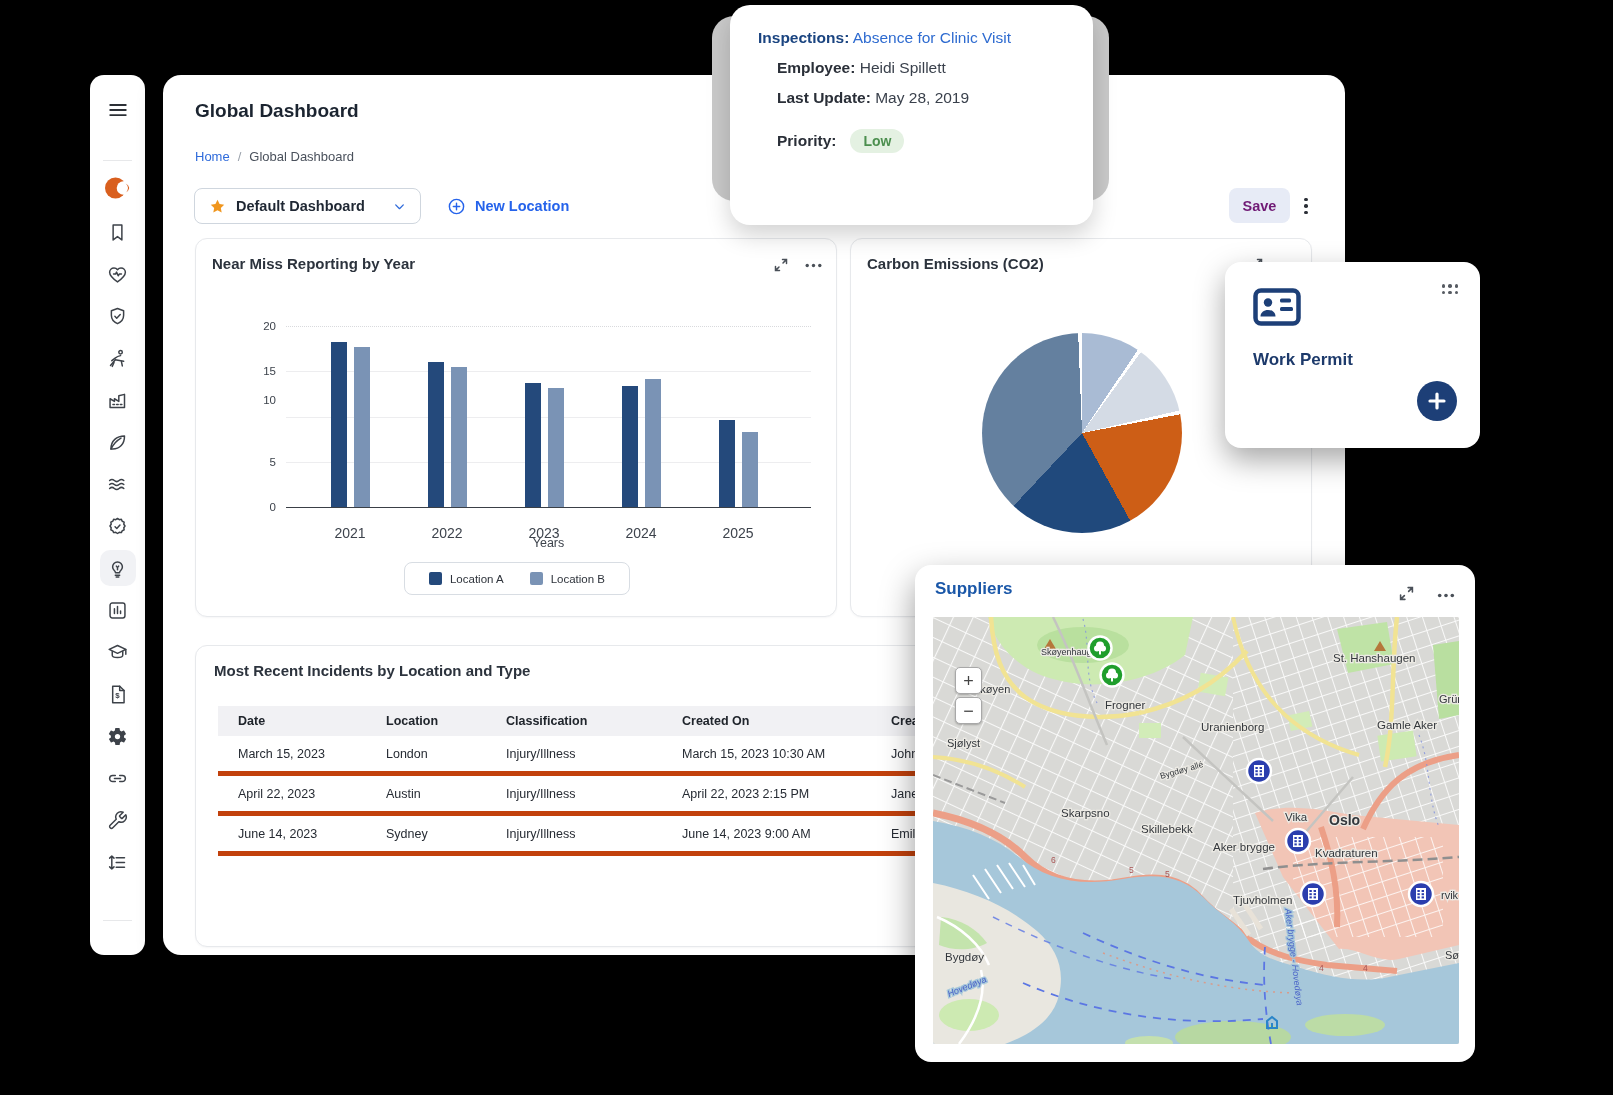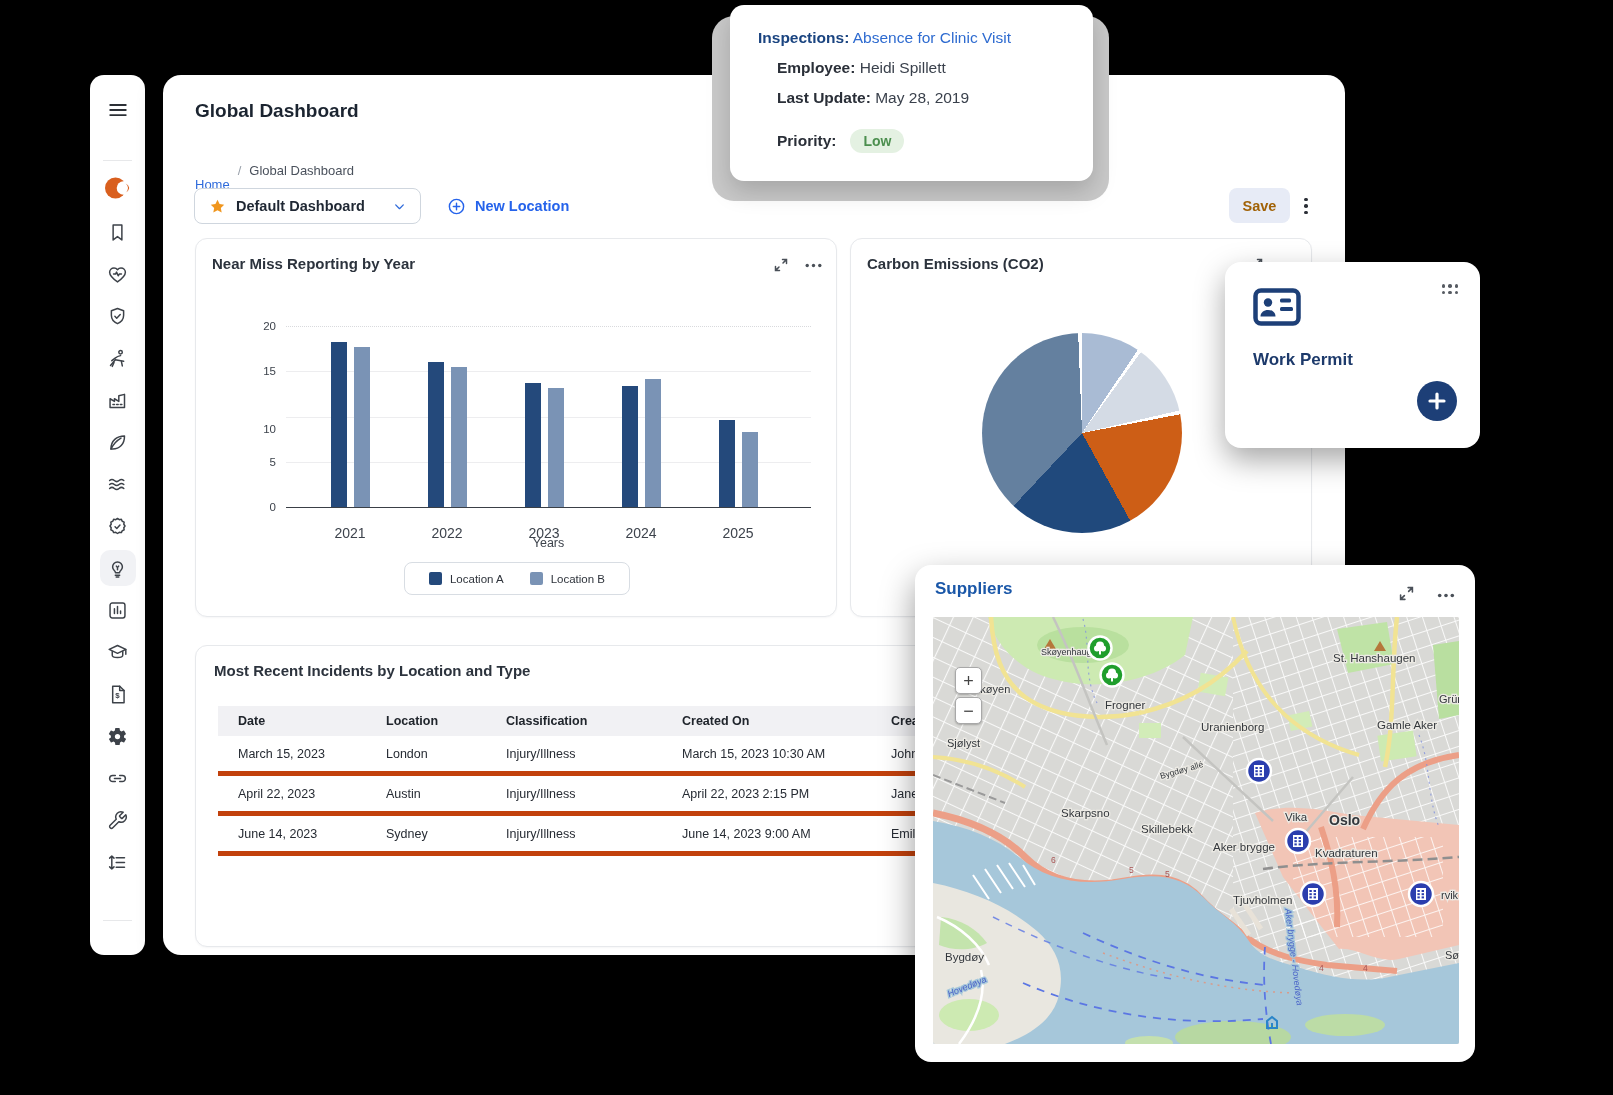--- a/index.html
+++ b/index.html
@@ -15,29 +15,29 @@
   .sb-logo{position:absolute;left:50%;top:98px;transform:translateX(-50%);cursor:pointer;}
   #sidebar-nav{position:absolute;left:0;top:136px;width:55px;}
   .sb-item{width:55px;height:42px;display:flex;align-items:center;justify-content:center;cursor:pointer;}
   .sb-item .pad{width:36px;height:36px;border-radius:10px;display:flex;align-items:center;justify-content:center;}
   .sb-item.selected .pad{background:#f1f2f5;}
   .sb-item svg{stroke:#3d4249;fill:none;stroke-width:1.7;stroke-linecap:round;stroke-linejoin:round;}
   
   .main-window{left:163px;top:75px;width:1182px;height:880px;border-radius:18px;box-shadow:0 6px 24px rgba(0,0,0,.45);}
   .page-title{position:absolute;left:32px;top:25px;font-size:19px;font-weight:bold;color:#1b2430;}
   .breadcrumb{position:absolute;left:32px;top:74px;font-size:13px;display:flex;gap:8px;align-items:center;}
-  .bc-home{color:#2f6bdb;cursor:pointer;margin-top:28px;}
+  .bc-home{color:#2f6bdb;cursor:pointer;}
   .bc-sep{color:#9aa1ab;} .bc-cur{color:#4a515c;}
   .selector{position:absolute;left:31px;top:113px;width:227px;height:36px;border:1px solid #cfd6de;border-radius:8px;
             display:flex;align-items:center;gap:10px;padding:0 14px;box-sizing:border-box;cursor:pointer;background:#fff;}
   .selector .lbl{font-size:14.5px;font-weight:bold;color:#1f2733;flex:1;}
   .new-dash{position:absolute;left:274px;top:113px;height:36px;display:flex;align-items:center;gap:9px;
             color:#2563eb;font-size:14.5px;font-weight:bold;cursor:pointer;padding:0 10px;}
   .save-btn{position:absolute;right:55px;top:113px;width:61px;height:35px;background:#e7ebf6;border:none;border-radius:8px;
-            color:#a16207;font-size:14.5px;font-weight:600;font-family:inherit;cursor:pointer;}
+            color:#701a75;font-size:14.5px;font-weight:600;font-family:inherit;cursor:pointer;}
   .kebab{position:absolute;right:30px;top:121px;width:18px;height:20px;display:flex;flex-direction:column;align-items:center;
          justify-content:center;gap:3px;cursor:pointer;}
   .kebab i{width:3.5px;height:3.5px;border-radius:50%;background:#2b2f36;}
   
   .panel{position:absolute;background:#fff;border:1px solid #e7e9ec;border-radius:12px;box-shadow:0 1px 2px rgba(20,30,50,.04);}
   .panel .p-title{position:absolute;left:16px;top:16px;font-size:15px;font-weight:bold;color:#2c333d;}
   .icon-btn{position:absolute;top:18px;width:18px;height:16px;display:flex;align-items:center;justify-content:center;cursor:pointer;}
   .bar-card{left:32px;top:163px;width:640px;height:377px;}
   .pie-card{left:687px;top:163px;width:460px;height:377px;}
   .table-card{left:32px;top:570px;width:1115px;height:300px;}
@@ -54,21 +54,21 @@
   .leg-item{display:flex;align-items:center;gap:8px;font-size:11.5px;color:#2e333b;}
   .leg-sw{width:13px;height:13px;border-radius:2px;}
   
   #pie{position:absolute;left:131px;top:94px;width:200px;height:200px;border-radius:50%;}
   
   .table-card table{position:absolute;left:22px;top:60px;width:1071px;border-collapse:collapse;font-size:12.5px;color:#262b33;}
   .table-card thead th{background:#f1f1f4;font-weight:bold;color:#20252c;text-align:left;height:30px;padding:0 0 0 20px;}
   .table-card tbody td{height:35px;padding:0 0 0 20px;border-bottom:5px solid #c2410c;}
   
   .popup-back{position:absolute;left:712px;top:16px;width:397px;height:185px;background:#c9c9c9;border-radius:22px;}
-  .popup{position:absolute;left:730px;top:5px;width:363px;height:176px;background:#fff;border-radius:14px;
+  .popup{position:absolute;left:730px;top:5px;width:363px;height:220px;background:#fff;border-radius:20px;
          box-shadow:0 10px 24px rgba(0,0,0,.18);padding:24px 0 0 28px;box-sizing:border-box;}
   .popup .row{font-size:15.5px;margin-bottom:12px;color:#3a414c;}
   .popup .k{font-weight:bold;color:#2a2f38;margin-left:19px;}
   .popup .title-k{font-weight:bold;color:#1a4480;}
   .popup .title-v{color:#2e6bd0;}
   .prio-row{margin-top:22px;display:flex;align-items:center;gap:14px;font-size:15.5px;}
   .badge{border-radius:14px;padding:4px 13px;font-size:14px;font-weight:600;}
   
   .wp-card{left:1225px;top:262px;width:255px;height:186px;border-radius:16px;box-shadow:0 12px 30px rgba(0,0,0,.35);}
   .wp-dots{position:absolute;right:22px;top:22px;display:grid;grid-template-columns:repeat(3,1fr);gap:3px;cursor:grab;}
@@ -289,21 +289,21 @@
           <circle cx="2.2" cy="2.5" r="1.7" fill="#4a5058"></circle>
           <circle cx="8.5" cy="2.5" r="1.7" fill="#4a5058"></circle>
           <circle cx="14.8" cy="2.5" r="1.7" fill="#4a5058"></circle>
         </svg>
     </div>
     <div id="bar-plot">
         <div class="ylab" style="top: 181px;">0</div>
         <div class="gridline" style="top: 135.75px;"></div>
         <div class="ylab" style="top: 135.75px;">5</div>
         <div class="gridline" style="top: 90.5px;"></div>
-        <div class="ylab" style="top: 103px;">10</div>
+        <div class="ylab" style="top: 74px;">10</div>
         <div class="gridline" style="top: 45.25px;"></div>
         <div class="ylab" style="top: 45.25px;">15</div>
         <div class="gridline dotted" style="top: 0px;"></div>
         <div class="ylab" style="top: 0px;">20</div>
         <div class="bar" style="left: 44.5px; height: 164.71px; background: rgb(36, 73, 123);"></div>
         <div class="bar" style="left: 67.5px; height: 160.185px; background: rgb(122, 147, 181);"></div>
         <div class="xlab" style="left: 64px;">2021</div>
         <div class="bar" style="left: 141.5px; height: 144.8px; background: rgb(36, 73, 123);"></div>
         <div class="bar" style="left: 164.5px; height: 140.275px; background: rgb(122, 147, 181);"></div>
         <div class="xlab" style="left: 161px;">2022</div>

